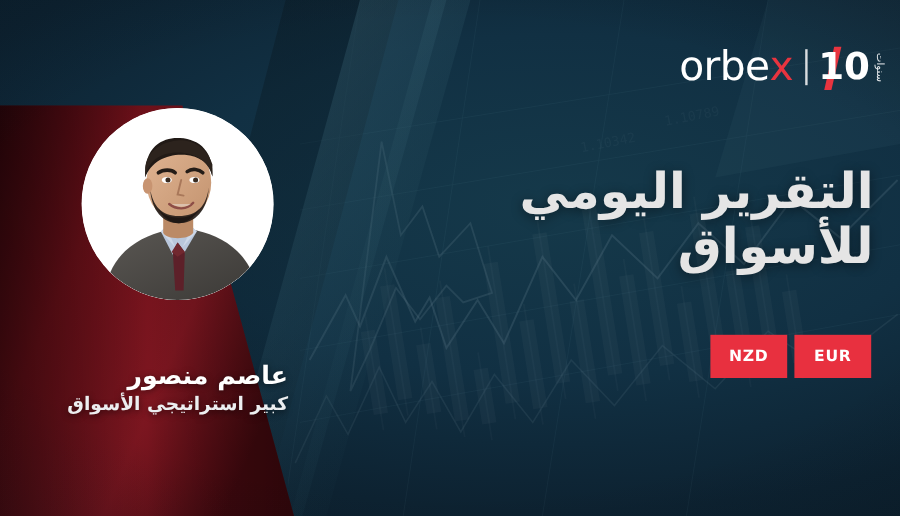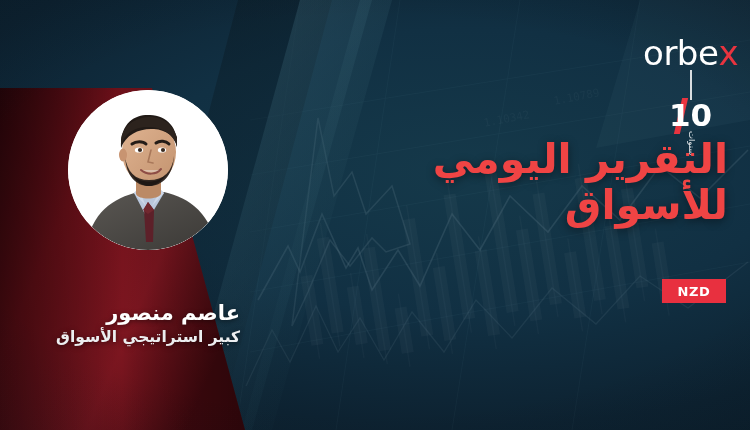--- a/index.html
+++ b/index.html
@@ -37,21 +37,20 @@
 
   
   .maroon{position:absolute;inset:0;}
   .maroon svg{width:100%;height:100%;display:block;}
 
   
   .logo{
     position:absolute;top:36px;right:12px;
     display:flex;align-items:center;direction:ltr;
     height:40px;
-    flex-direction:column;
   }
   .logo-word{
     font-size:34px;line-height:34px;font-weight:400;
     letter-spacing:-.5px;color:#ffffff;
     font-family:"DejaVu Sans","Liberation Sans",sans-serif;
   }
   .logo-word .lx{color:#e8343f;font-weight:500;}
   .logo-sep{
     width:2px;height:30px;background:#d9dde0;
     margin:0 9px 0 10px;flex:0 0 auto;
@@ -72,34 +71,34 @@
     writing-mode:vertical-rl;
     font-size:8.5px;letter-spacing:0px;
     color:#e9ecee;margin-left:3px;
     font-family:"DejaVu Sans","Liberation Sans",sans-serif;
     direction:rtl;
   }
 
   
   .headline{
     position:absolute;right:22px;top:137px;
-    text-align:right;color:#ef4444;
+    text-align:right;color:#e5e5e5;
     font-weight:700;font-size:41px;line-height:1.12;
     letter-spacing:0px;
     text-shadow:0 2px 10px rgba(0,0,0,.45);
   }
   .headline .l2{display:block;}
 
   
   .badges{
     position:absolute;right:24px;top:279px;
     display:flex;flex-direction:row-reverse;gap:6px;direction:ltr;
   }
   .badge{
-    min-width:64px;height:24px;
+    min-width:64px;height:36px;
     display:flex;align-items:center;justify-content:center;
     background:#e8303f;color:#ffffff;
     font-size:13px;font-weight:700;letter-spacing:.6px;
     font-family:"DejaVu Sans","Liberation Sans",sans-serif;
   }
 
   
   .portrait{
     position:absolute;left:68px;top:90px;
     width:160px;height:160px;border-radius:50%;
@@ -339,16 +338,17 @@
     </div>
     <div class="logo-years">سنوات</div>
   </div>
 
   <div class="headline">
     <span class="l1">التقرير اليومي</span>
     <span class="l2">للأسواق</span>
   </div>
 
   <div class="badges">
+    <div class="badge">EUR</div>
     <div class="badge">NZD</div>
   </div>
 
 </div>
 
 </body></html>

